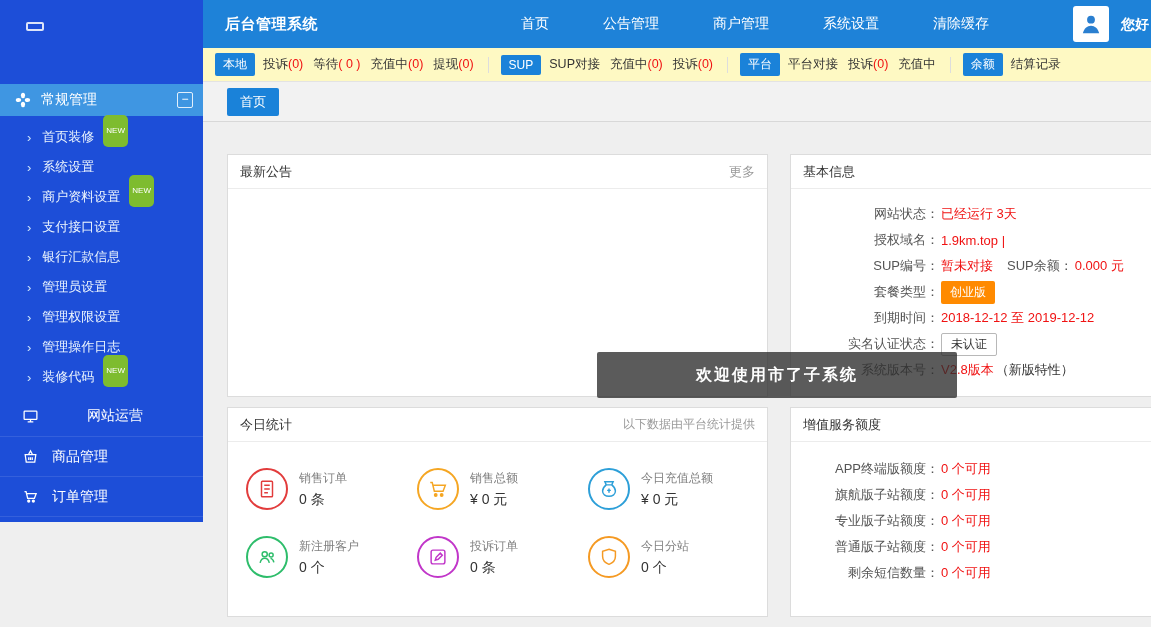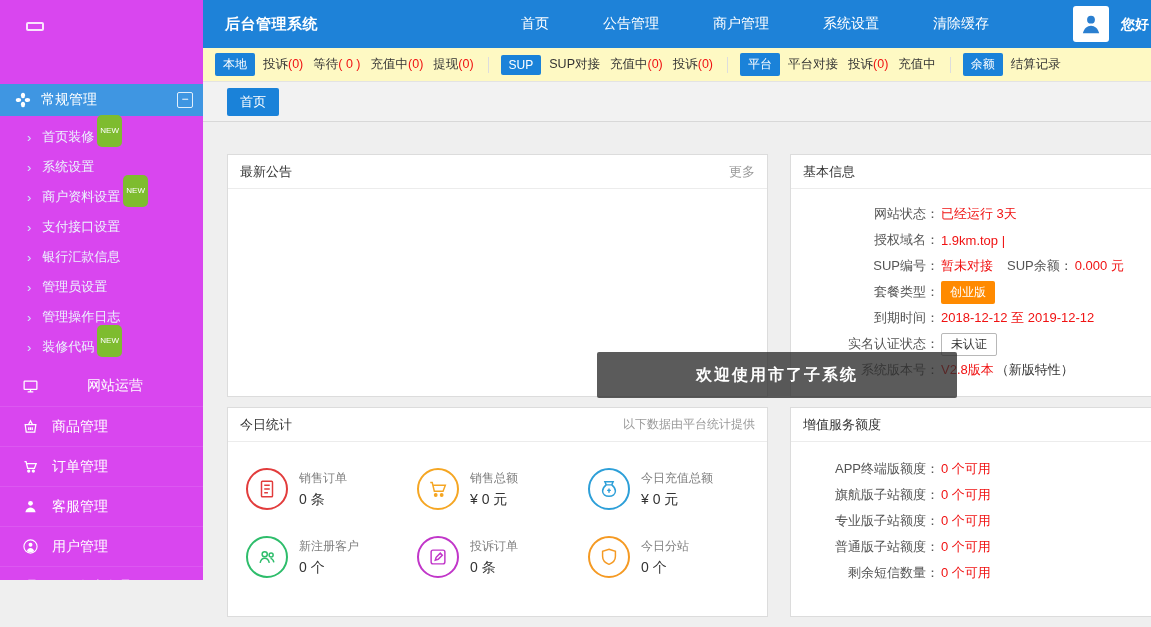--- a/index.html
+++ b/index.html
@@ -1,32 +1,32 @@
 <!DOCTYPE html>
 <html><head>
 <meta charset="utf-8">
 <style>
   * { margin:0; padding:0; box-sizing:border-box; }
   html,body { background:#fff; }
   body { font-family:"Liberation Sans","DejaVu Sans",sans-serif; }
   .app { position:relative; width:1151px; height:627px; overflow:hidden; background:#efefef; }
 
   
-  .sidebar { position:absolute; left:0; top:0; width:203px; height:580px; background:#d946ef; color:#fff; overflow:hidden; }
+  .sidebar { position:absolute; left:0; top:0; width:203px; height:522px; background:#1d4ed8; color:#fff; overflow:hidden; }
   .logo-area { height:70px; position:relative; }
   .logo-mark { position:absolute; left:26px; top:22px; width:18px; height:9px; border:2px solid rgba(255,255,255,.85); border-radius:2px; }
   .side-group { height:32px; margin-top:14px; background:#3f96e2; display:flex; align-items:center; padding:0 10px 0 14px; font-size:14px; cursor:pointer; }
   .side-group .gicon { width:18px; height:18px; margin-right:9px; flex:none; }
   .side-group .gicon svg { width:18px; height:18px; display:block; }
   .collapse-box { margin-left:auto; width:16px; height:16px; border:1px solid rgba(255,255,255,.85); border-radius:2px; font-size:12px; line-height:13px; text-align:center; flex:none; }
   .subnav { list-style:none; padding:6px 0 4px; }
   .subnav li { height:30px; display:flex; align-items:center; padding-left:27px; font-size:13px; color:#ecf5fd; cursor:pointer; }
   .subnav .arrow { margin-right:11px; font-size:13px; color:#cfe6fa; }
   .subnav .arrow::before { content:"›"; }
-  .new-badge { background:#7ebc2f; color:#fff; font-size:8px; padding:12px 3px; border-radius:5px; margin-left:3px; line-height:1; display:inline-block; transform:translateY(-6px); }
+  .new-badge { background:#7ebc2f; color:#fff; font-size:8px; padding:12px 3px; border-radius:5px; margin-left:9px; line-height:1; display:inline-block; transform:translateY(-6px); }
   .mainnav { list-style:none; }
   .mainnav li { height:40px; display:flex; align-items:center; padding-left:22px; font-size:14px; gap:13px; cursor:pointer; border-top:1px solid rgba(255,255,255,.10); }
   .mainnav li:first-child { border-top:none;gap:48px; }
   .mainnav .micon { width:17px; height:17px; flex:none; }
   .mainnav .micon svg { width:17px; height:17px; display:block; }
 
   
   .main { position:absolute; left:203px; top:0; right:0; bottom:0; }
 
   .topbar { height:48px; background:#1e82d8; color:#fff; position:relative; overflow:hidden; }
@@ -124,20 +124,24 @@
         <span class="arrow"></span>
         <span>支付接口设置</span>
       </li>
       <li>
         <span class="arrow"></span>
         <span>银行汇款信息</span>
       </li>
       <li>
         <span class="arrow"></span>
         <span>管理员设置</span>
+      </li>
+      <li>
+        <span class="arrow"></span>
+        <span>管理权限设置</span>
       </li>
       <li>
         <span class="arrow"></span>
         <span>管理操作日志</span>
       </li>
       <li>
         <span class="arrow"></span>
         <span>装修代码</span>
         <span class="new-badge">NEW</span>
       </li>

